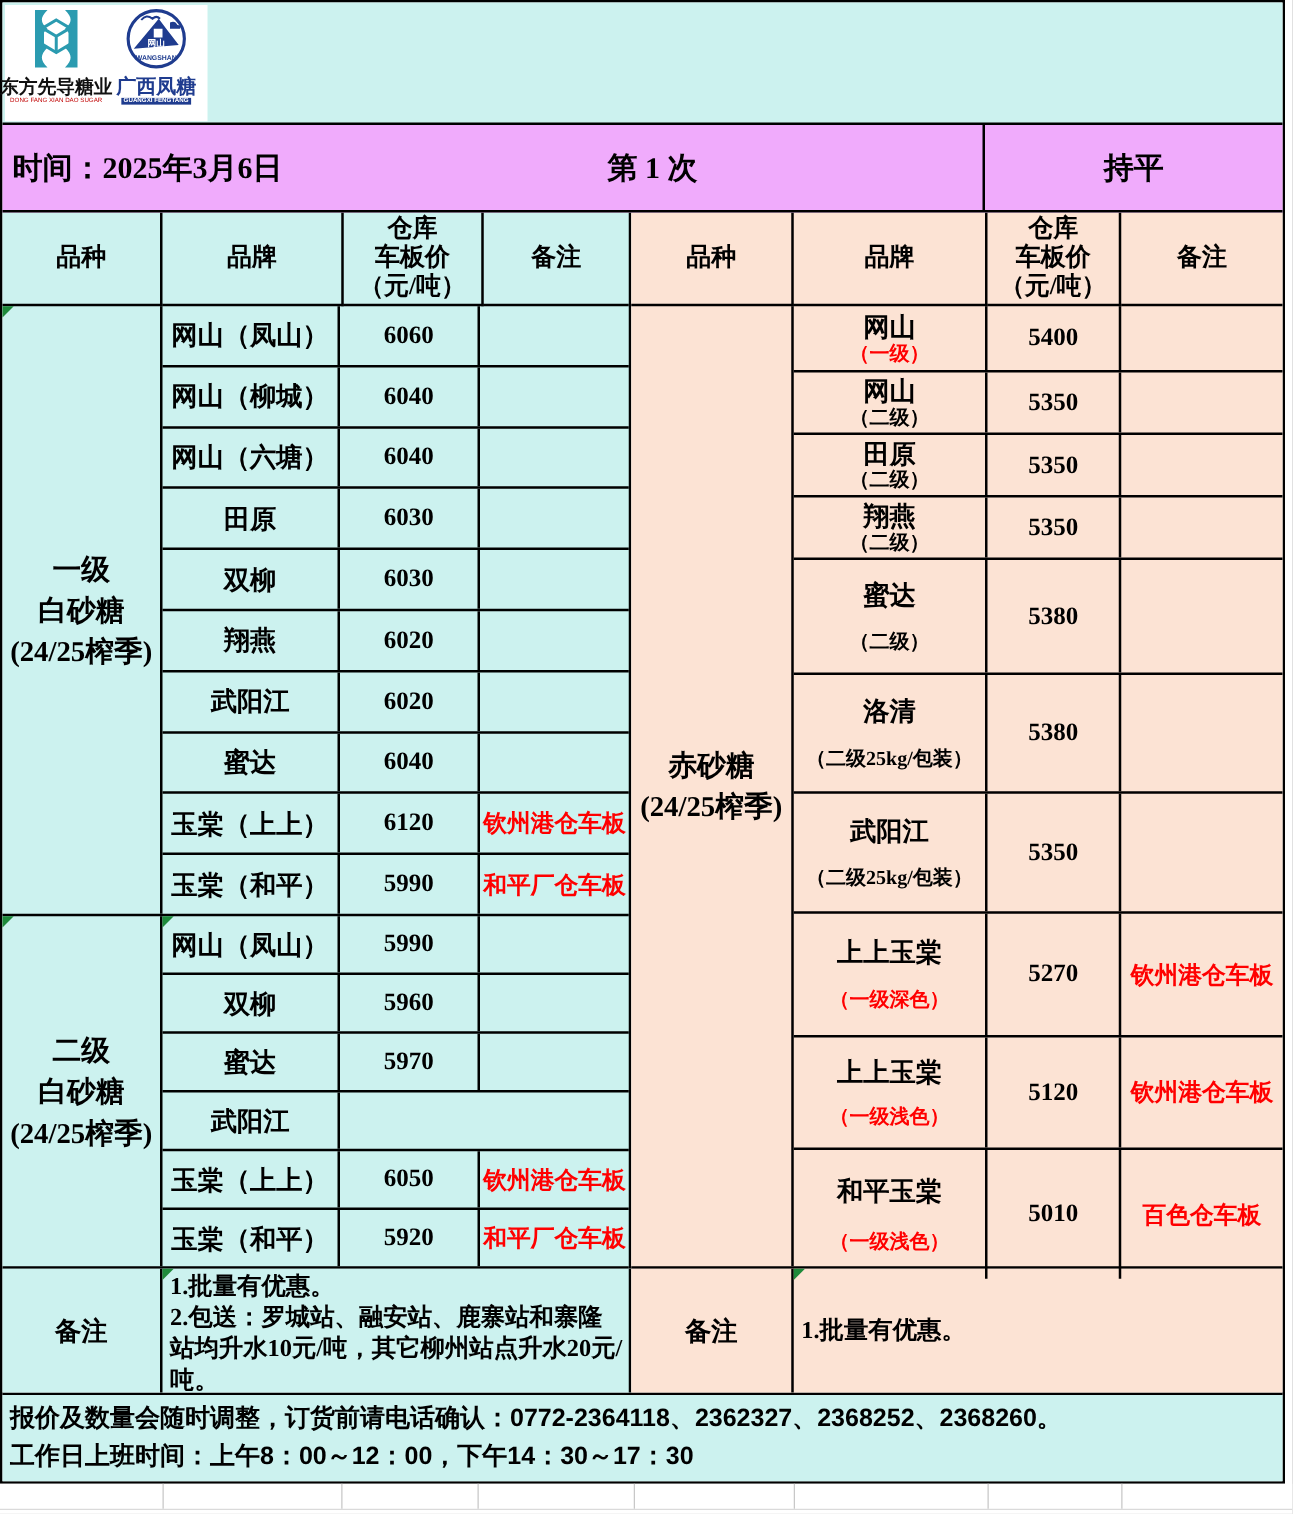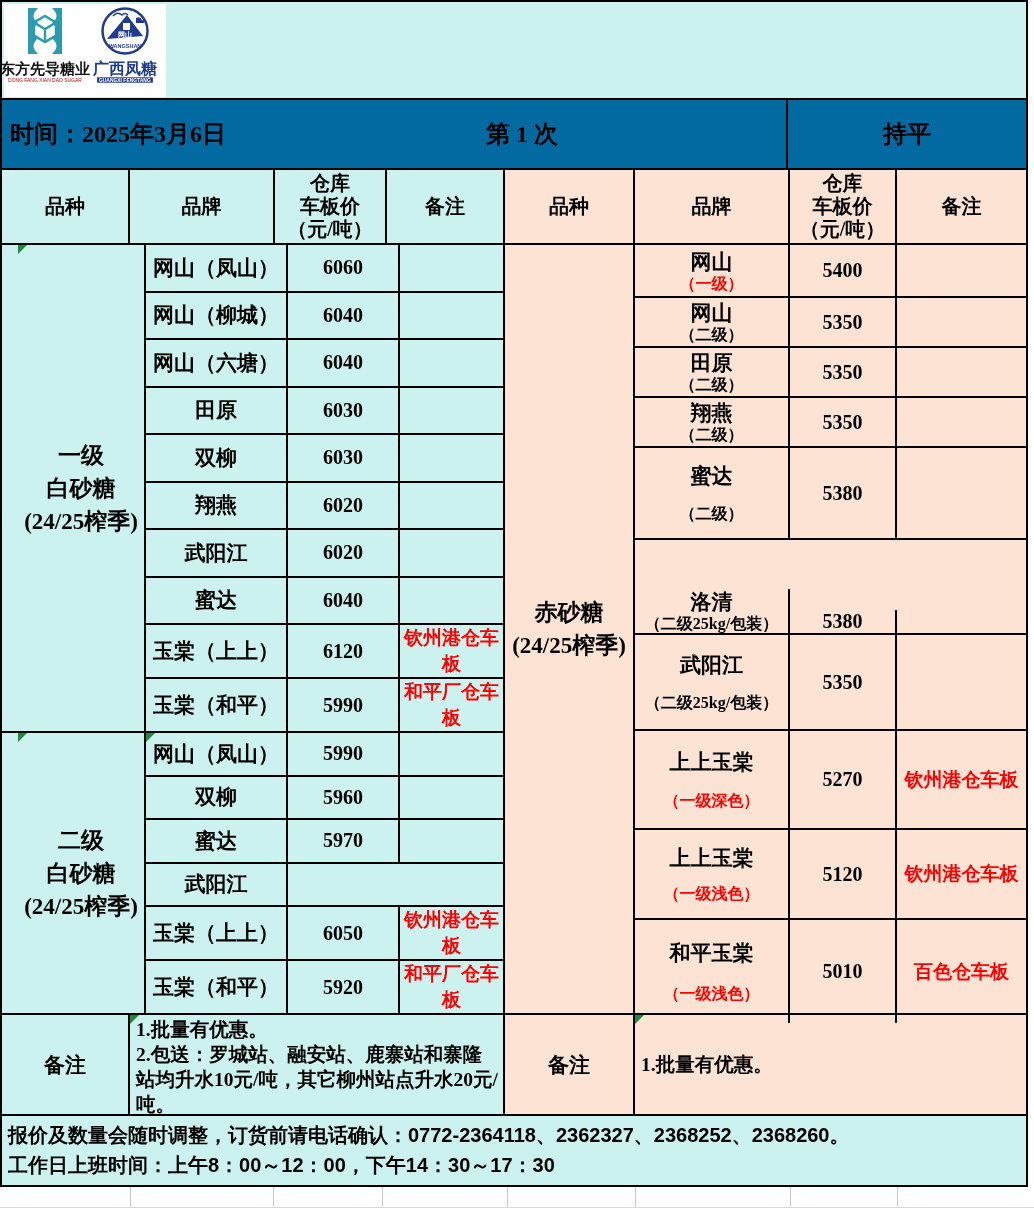--- a/index.html
+++ b/index.html
@@ -15,21 +15,21 @@
   .logo-box { position:absolute; left:2px; top:2px; width:162px; height:93px; background:#fff;
               display:flex; align-items:flex-start; justify-content:center; padding:2px 1px; }
   .logo { width:50%; display:flex; flex-direction:column; align-items:center;
           font-family:"Liberation Sans","DejaVu Sans",sans-serif; }
   .logo-name { font-size:15px; font-weight:bold; color:#111; white-space:nowrap; line-height:17px; }
   .logo-name.blue { color:#1F3C8F; font-size:16px; }
   .logo-caption { font-size:5.5px; color:#C00000; white-space:nowrap; transform:scale(.9); }
   .logo-caption.badge { background:#1F3C8F; color:#fff; padding:0 2px; font-weight:bold; }
 
   
-  .info-bar { position:relative; height:70px; background:#0369a1; border-bottom:2px solid #000;
+  .info-bar { position:relative; height:70px; background:#f0abfc; border-bottom:2px solid #000;
               display:flex; flex:none; font-weight:bold; font-size:24px; color:#000; }
   .info-left { width:786px; border-right:2px solid #000; display:flex; align-items:center; padding-left:8px; }
   .info-round { position:absolute; left:520px; top:0; height:100%; transform:translateX(-50%);
                 display:flex; align-items:center; }
   .info-trend { flex:1; display:flex; align-items:center; justify-content:center; }
 
   
   .main { display:flex; flex:none; height:845px; }
   .half { display:flex; flex-direction:column; }
   .half.left  { width:503px; border-right:2px solid #000; background:#CCF2EF; }
@@ -50,21 +50,21 @@
                   line-height:33px; white-space:pre-line; }
   .rows { flex:1; display:flex; flex-direction:column; }
   .data-row { display:flex; border-bottom:2px solid #000; position:relative; }
   .data-row:last-child { border-bottom:none; }
 
   
   .half.left  .c1 { width:128px; } .half.left  .c2 { width:145px; }
   .half.left  .c3 { width:112px; } .half.left  .c4 { flex:1; }
   .half.right .c1 { width:130px; } .half.right .c2 { width:155px; }
   .half.right .c3 { width:107px; } .half.right .c4 { flex:1; }
-  .half.left  .variety-cell { width:128px;margin-left:16px; }
+  .half.left  .variety-cell { width:128px; }
   .half.right .variety-cell { width:130px; }
   .half.left  .brand-cell { width:142px; } .half.left  .price-cell { width:112px; }
   .half.right .brand-cell { width:155px; } .half.right .price-cell { width:107px; }
   .note-cell { flex:1; }
 
   .brand-cell { font-weight:bold; font-size:21px; }
   .price-cell { font-weight:bold; font-size:20px; }
   .note-cell  { font-weight:bold; font-size:19px; color:#FF0000; }
 
   .brand-cell.stacked { flex-direction:column; justify-content:center; }
@@ -299,21 +299,21 @@
     <div class="cell note-cell"></div>
   </div>
                 <div class="data-row" style="height: 92px; flex: 0 0 auto;">
     <div class="cell brand-cell stacked spread">
       <span class="brand-line">蜜达</span>
       <span class="grade-line">（二级）</span>
     </div>
     <div class="cell price-cell">5380</div>
     <div class="cell note-cell"></div>
   </div>
-                <div class="data-row" style="height: 95px; flex: 0 0 auto; align-items: flex-end;">
+                <div class="data-row" style="height: 95px; flex: 0 0 auto;">
     <div class="cell brand-cell stacked spread">
       <span class="brand-line">洛清</span>
       <span class="grade-line">（二级25kg/包装）</span>
     </div>
     <div class="cell price-cell">5380</div>
     <div class="cell note-cell"></div>
   </div>
                 <div class="data-row" style="height: 96px; flex: 0 0 auto;">
     <div class="cell brand-cell stacked spread">
       <span class="brand-line">武阳江</span>

